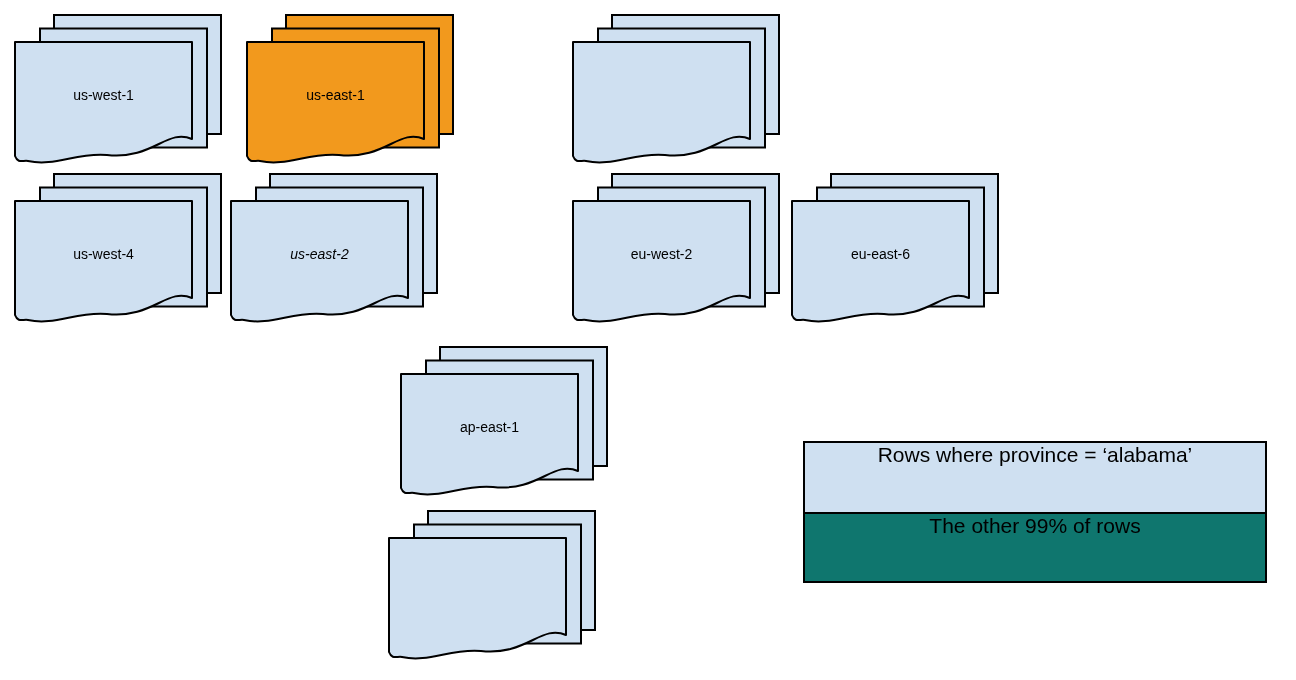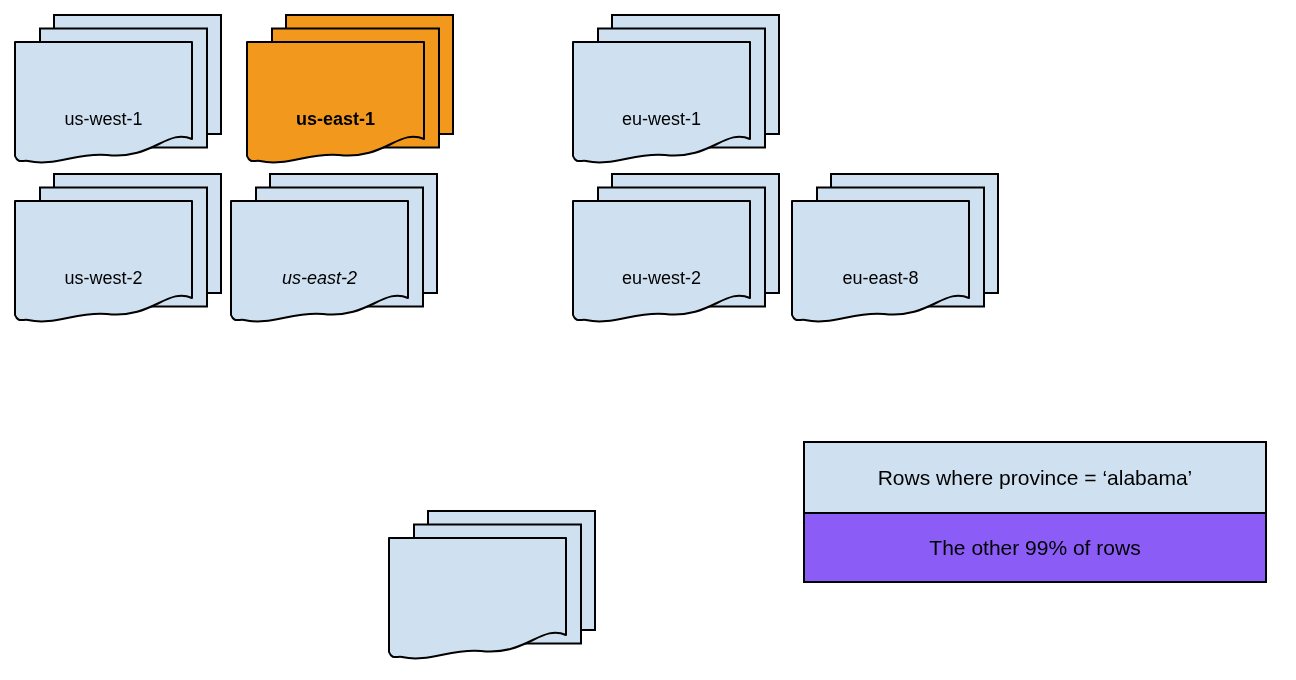--- a/index.html
+++ b/index.html
@@ -28,31 +28,31 @@
     width: 212px;
     height: 162px;
     fill: #cfe0f1;            
   }
   .stack.highlight svg.stack-art {
     fill: #f2991d;            
   }
   .stack-label {
     position: absolute;
     left: 2px;
-    top: 94px;
+    top: 70px;
     width: 177px;
     text-align: center;
-    font-size: 18px;
+    font-size: 14px;
     line-height: 24px;
     color: #000000;
   }
 
   
   .pos-us-west-1 { left: 13px;  top: 13px;  }
-  .pos-us-east-1 { left: 245px; top: 13px; font-weight: bold;  }
+  .pos-us-east-1 { left: 245px; top: 13px;  }
   .pos-eu-west-1 { left: 571px; top: 13px;  }
   .pos-eu-east-1 { left: 801px; top: 13px;  }
   .pos-us-west-2 { left: 13px;  top: 172px; }
   .pos-us-east-2 { left: 229px; top: 172px; font-style: italic; }
   .pos-eu-west-2 { left: 571px; top: 172px; }
   .pos-eu-east-2 { left: 790px; top: 172px; }
   .pos-ap-east-1 { left: 399px; top: 345px; }
   .pos-ap-east-2 { left: 387px; top: 509px; }
 
   
@@ -61,28 +61,28 @@
     left: 803px;
     top: 441px;
     width: 464px;
     height: 142px;
     border: 2px solid #000000;
     box-sizing: border-box;
   }
   .legend-row {
     height: 69px;
     display: flex;
-    align-items: center;
+    align-items: flex-start;
     justify-content: center;
     font-size: 21px;
     color: #000000;
     box-sizing: border-box;
   }
   .legend-row.row-default   { background: #cfe0f1; }
-  .legend-row.row-highlight { background: #8b5cf6; border-top: 2px solid #000000; }
+  .legend-row.row-highlight { background: #0f766e; border-top: 2px solid #000000; }
 </style>
 </head>
 <body>
 
 <div class="canvas">
 
   <svg width="0" height="0" style="position:absolute" aria-hidden="true">
     <symbol id="doc-stack" viewBox="0 0 212 162">
       <rect x="41" y="2" width="167" height="119" stroke="#000000" stroke-width="2"></rect>
       <rect x="27" y="15.5" width="167" height="119" stroke="#000000" stroke-width="2"></rect>
@@ -101,52 +101,57 @@
     <svg class="stack-art" viewBox="0 0 212 162">
         <use href="#doc-stack"></use>
       </svg>
     <span class="stack-label">us-east-1</span>
   </div>
 
   <div class="stack pos-eu-west-1">
     <svg class="stack-art" viewBox="0 0 212 162">
         <use href="#doc-stack"></use>
       </svg>
-    <span class="stack-label">eu-west-1</span>
   </div>
 
 
   <div class="stack pos-us-west-2">
     <svg class="stack-art" viewBox="0 0 212 162">
         <use href="#doc-stack"></use>
       </svg>
-    <span class="stack-label">us-west-2</span>
+    <span class="stack-label">us-west-4</span>
   </div>
 
   <div class="stack pos-us-east-2">
     <svg class="stack-art" viewBox="0 0 212 162">
         <use href="#doc-stack"></use>
       </svg>
     <span class="stack-label">us-east-2</span>
   </div>
 
   <div class="stack pos-eu-west-2">
     <svg class="stack-art" viewBox="0 0 212 162">
         <use href="#doc-stack"></use>
       </svg>
     <span class="stack-label">eu-west-2</span>
   </div>
 
   <div class="stack pos-eu-east-2">
     <svg class="stack-art" viewBox="0 0 212 162">
         <use href="#doc-stack"></use>
       </svg>
-    <span class="stack-label">eu-east-8</span>
+    <span class="stack-label">eu-east-6</span>
   </div>
 
+  <div class="stack pos-ap-east-1">
+    <svg class="stack-art" viewBox="0 0 212 162">
+        <use href="#doc-stack"></use>
+      </svg>
+    <span class="stack-label">ap-east-1</span>
+  </div>
 
   <div class="stack pos-ap-east-2">
     <svg class="stack-art" viewBox="0 0 212 162">
         <use href="#doc-stack"></use>
       </svg>
   </div>
 
   <div class="legend">
     <div class="legend-row row-default">
       <span>Rows where province = ‘alabama’</span>

